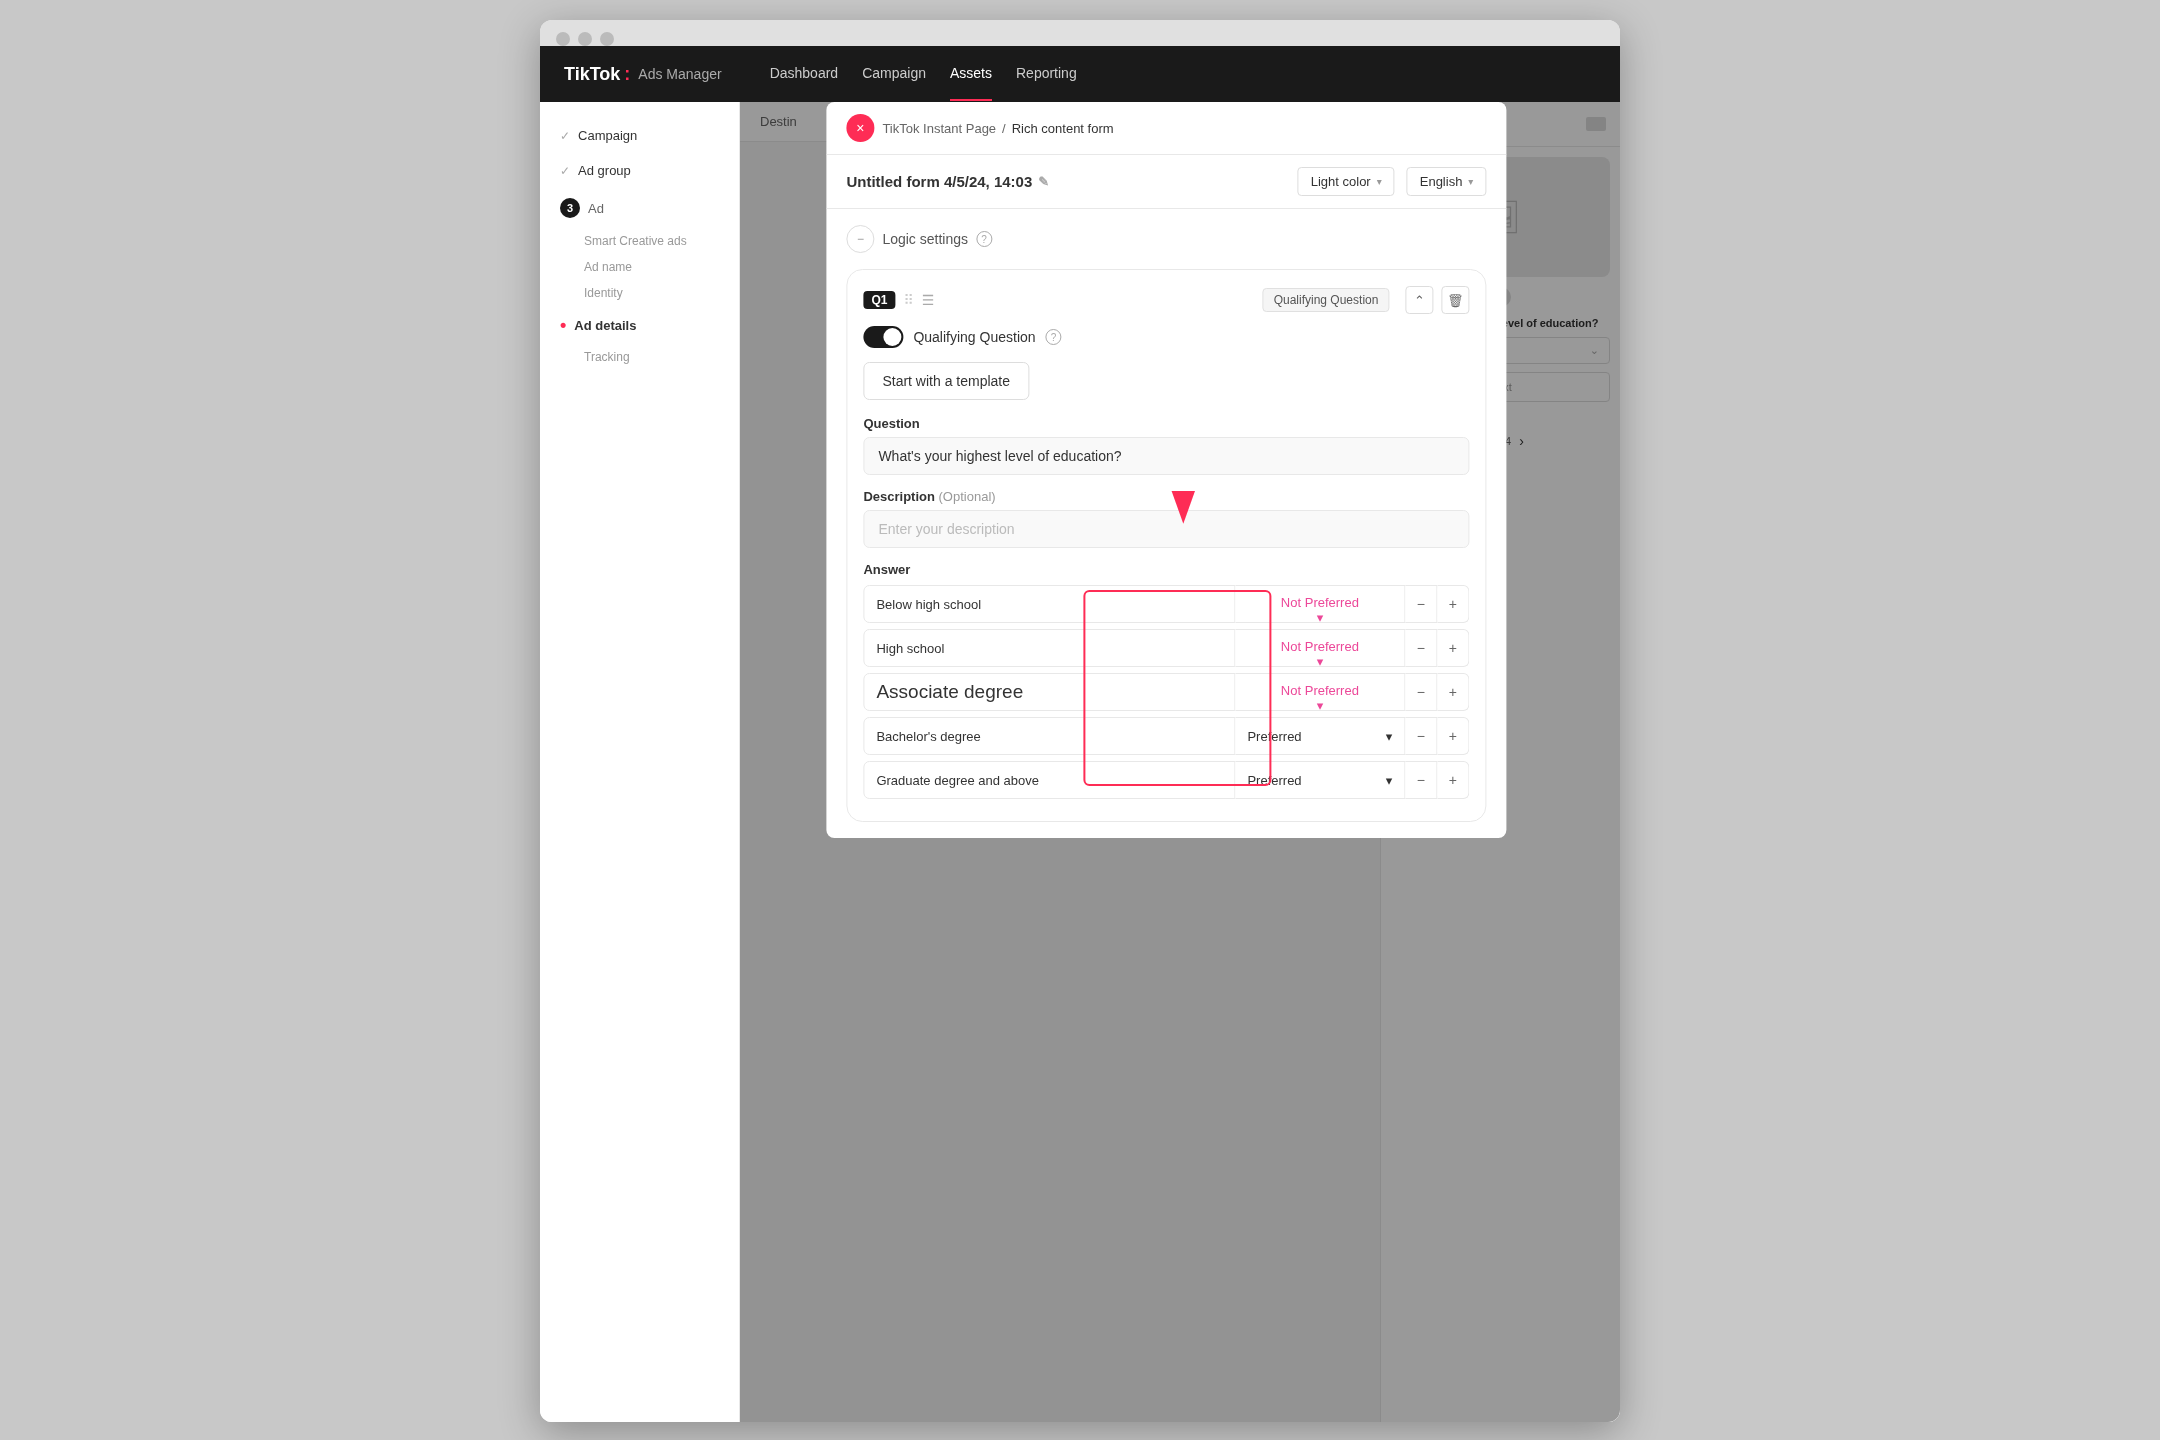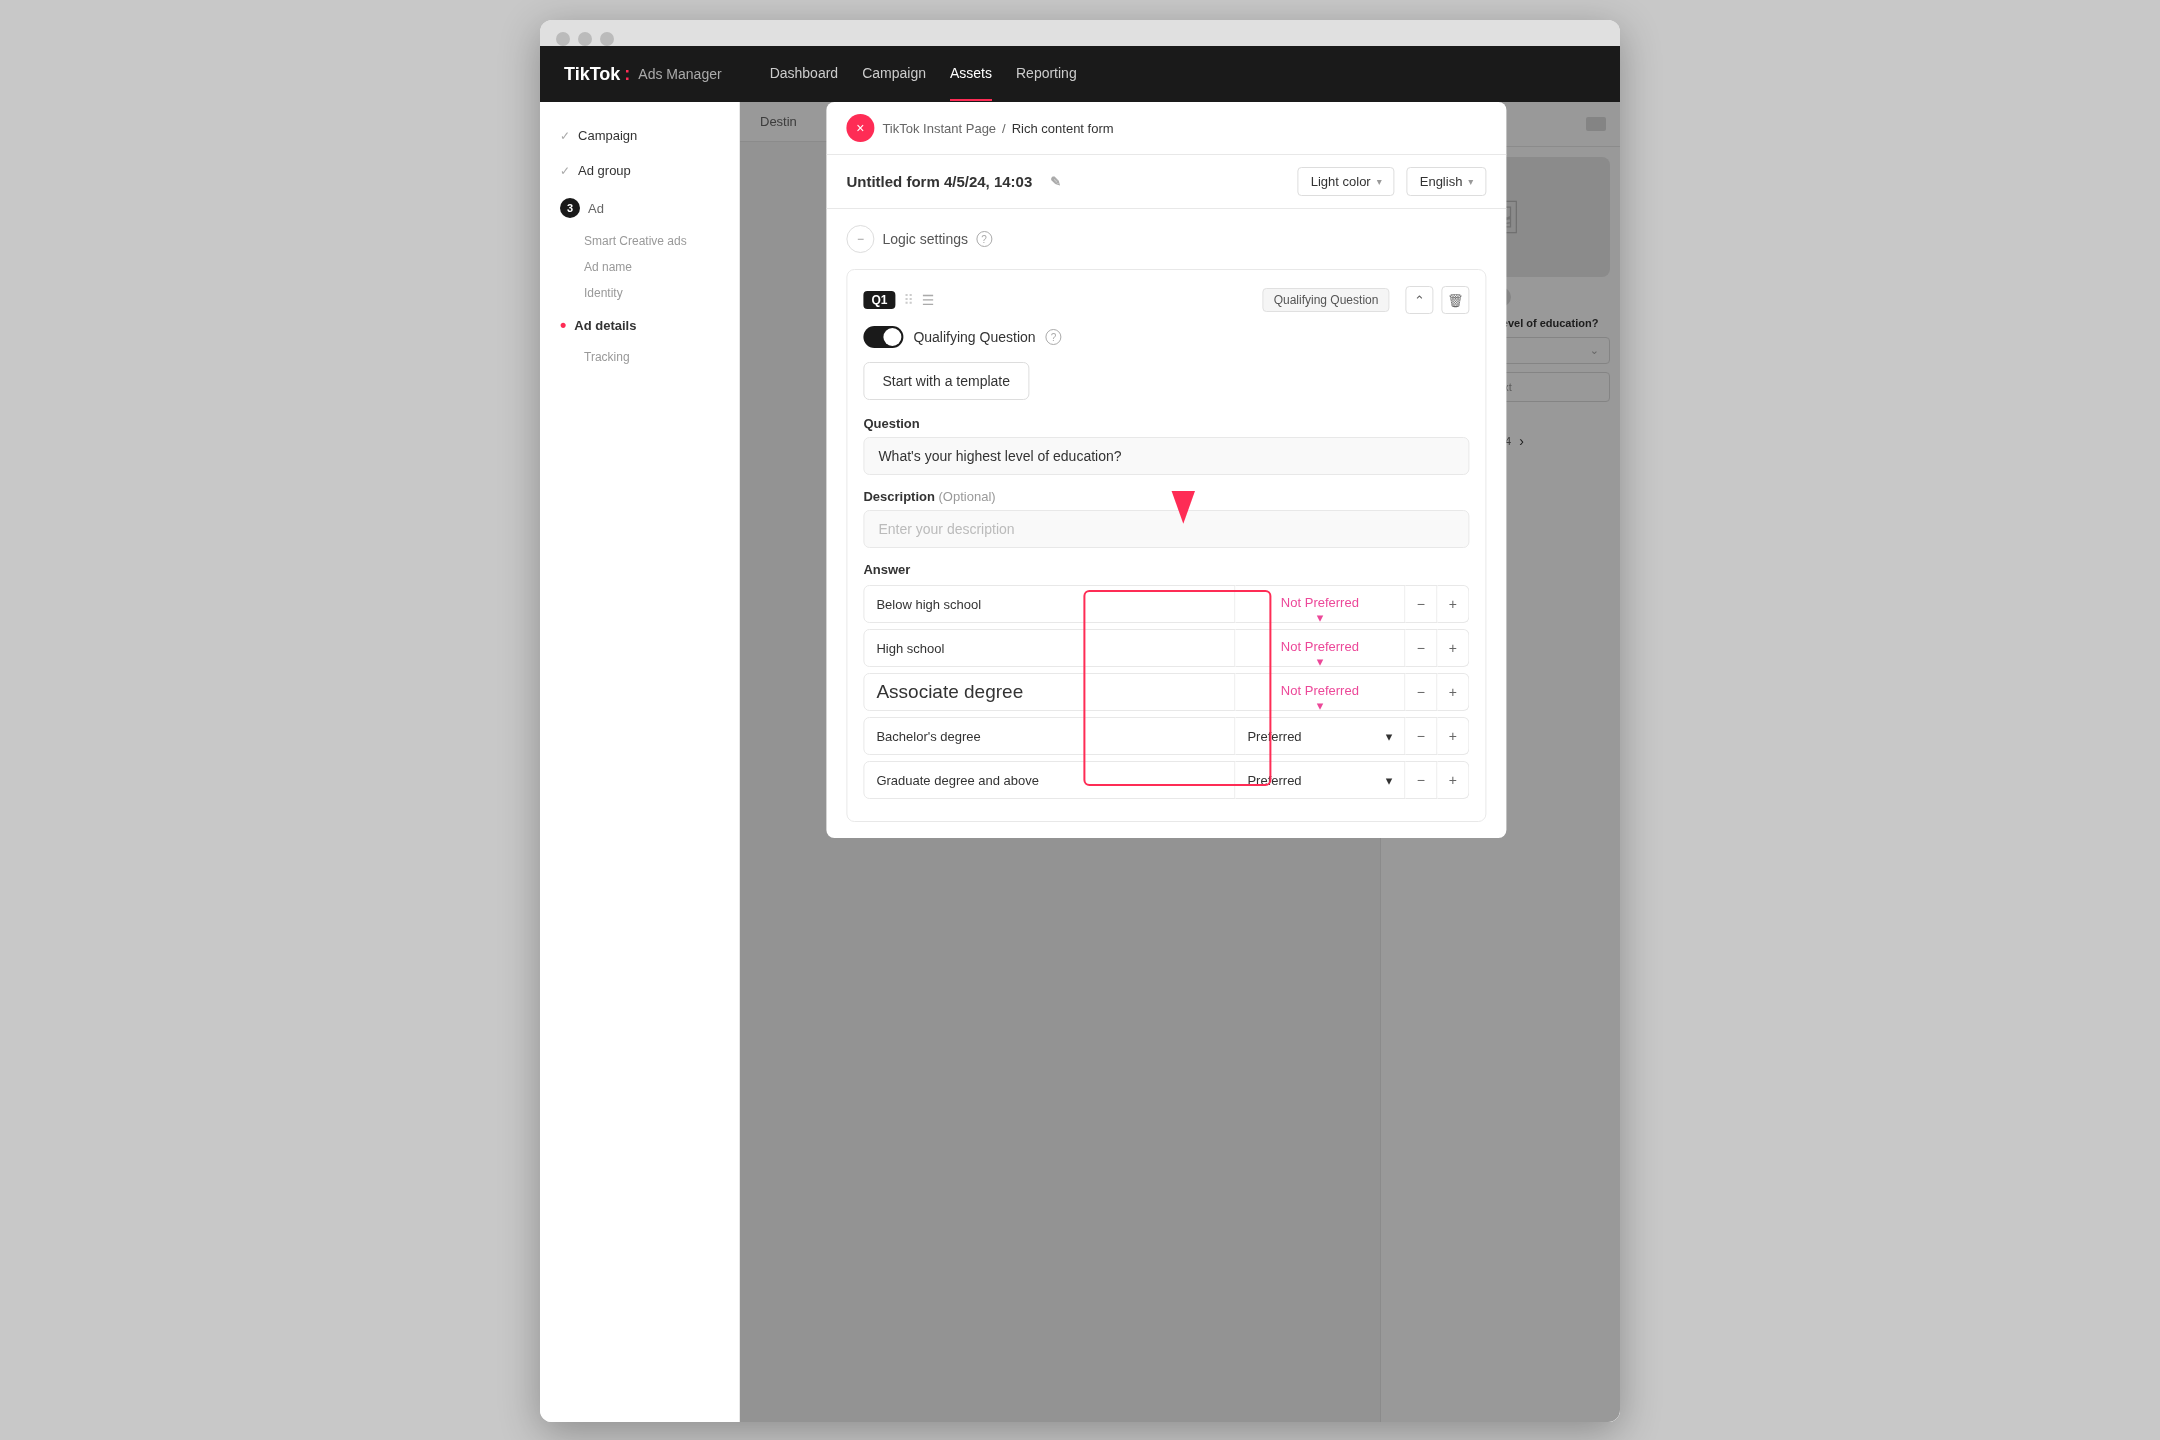--- a/index.html
+++ b/index.html
@@ -178,21 +178,21 @@
       gap: 12px;
       border-bottom: 1px solid #e8e8e8;
     }
     .form-title {
       font-size: 15px;
       font-weight: 600;
       color: #333;
       flex: 1;
       display: flex;
       align-items: center;
-      gap: 18px;
+      gap: 6px;
     }
     .edit-icon { color: #aaa; cursor: pointer; font-size: 13px; }
     .color-select, .lang-select {
       border: 1px solid #ddd;
       border-radius: 4px;
       padding: 6px 12px;
       font-size: 13px;
       background: white;
       display: flex;
       align-items: center;
@@ -229,21 +229,21 @@
       border: 1px solid #aaa;
       border-radius: 50%;
       display: flex; align-items: center; justify-content: center;
       font-size: 10px;
       color: #aaa;
       cursor: pointer;
     }
     
     .question-block {
       border: 1px solid #e8e8e8;
-      border-radius: 8px;
+      border-radius: 16px;
       padding: 16px;
     }
     .question-header {
       display: flex;
       align-items: center;
       gap: 8px;
       margin-bottom: 12px;
     }
     .q-badge {
       background: #1a1a1a;

